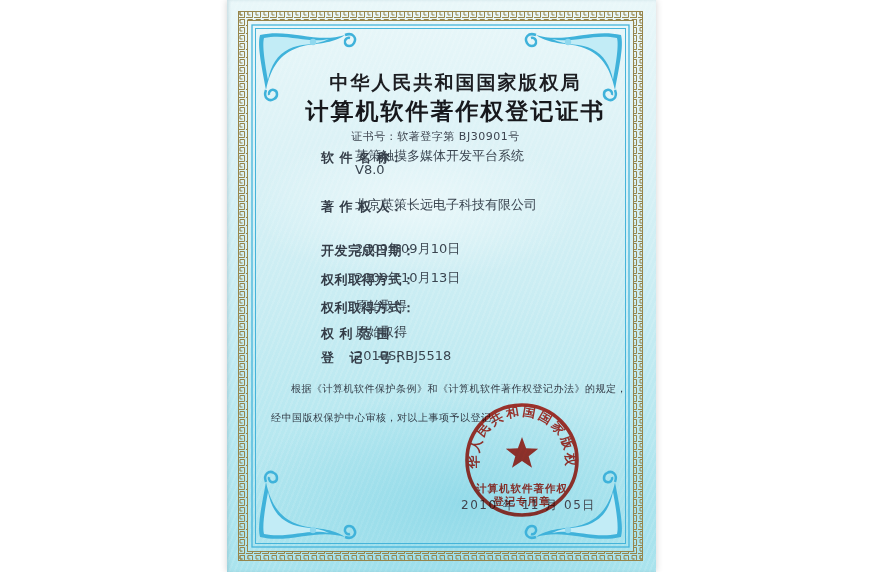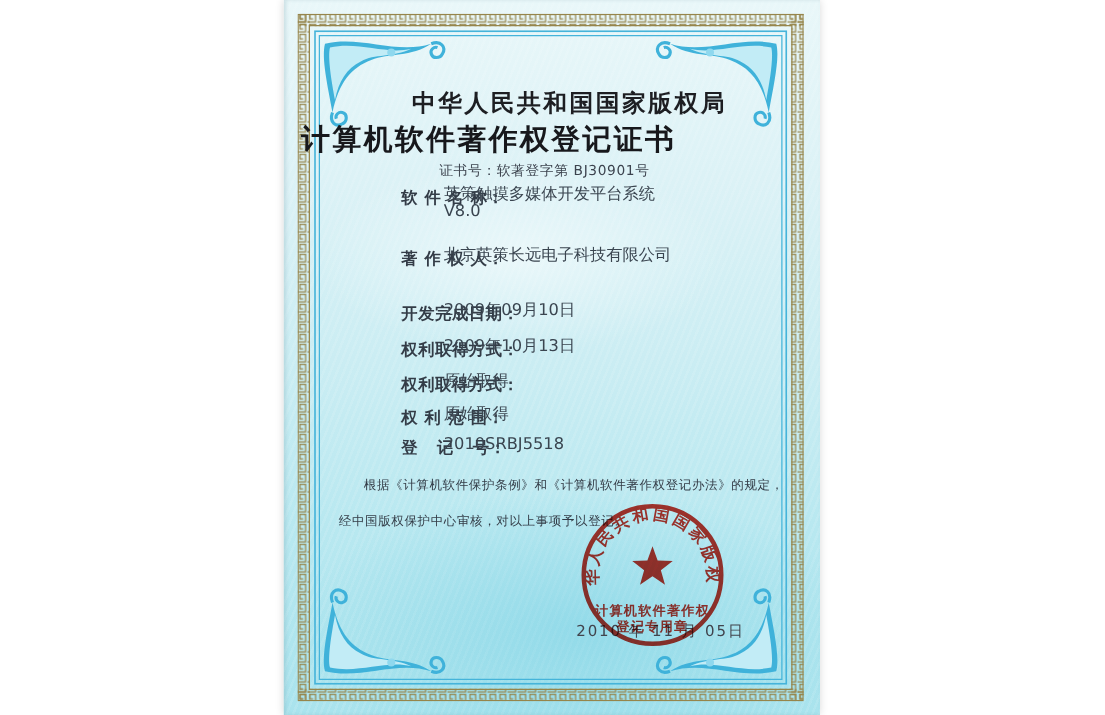--- a/index.html
+++ b/index.html
@@ -17,21 +17,21 @@
       linear-gradient(180deg,#e9f7f9 0%,#dcf2f6 25%,#cbedf3 50%,#b8e8f0 74%,#a9e3ed 100%);
     box-shadow:0 0 7px rgba(0,0,0,0.18), inset 2px 0 3px rgba(120,160,170,0.25);
   }
   .frame-svg{position:absolute;left:11px;top:11px;}
   .abs{position:absolute;}
   .title1{
     left:14px;top:70px;width:429px;text-align:center;
     font-size:19px;font-weight:bold;letter-spacing:2px;color:#1d1e22;
   }
   .title2{
-    left:14px;top:96px;width:429px;text-align:left;
+    left:14px;top:96px;width:429px;text-align:center;
     font-size:23px;font-weight:bold;letter-spacing:2px;color:#17181c;
   }
   .certno{
     left:52px;top:129px;width:313px;text-align:center;
     font-size:11px;color:#3c434e;letter-spacing:0.5px;
   }
   .row{position:absolute;left:54px;width:340px;}
   .row .lbl{
     position:absolute;left:0;top:0;font-size:13px;font-weight:bold;
     color:#333c47;white-space:pre;letter-spacing:0.5px;padding-left:40px;

